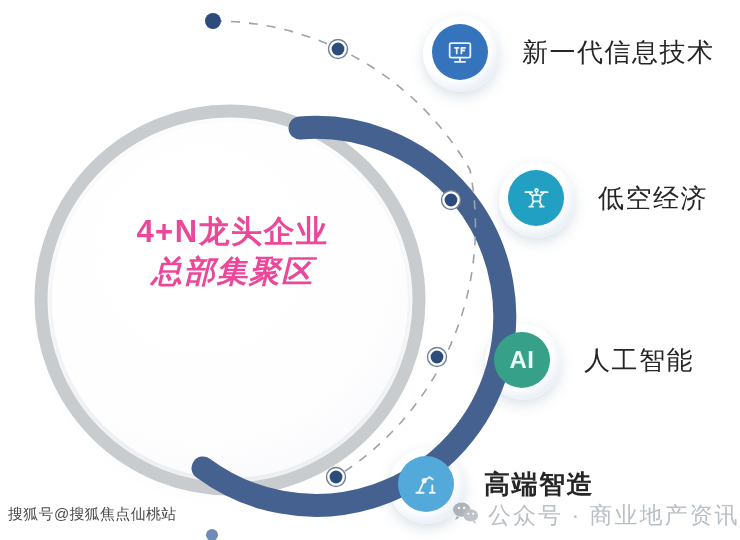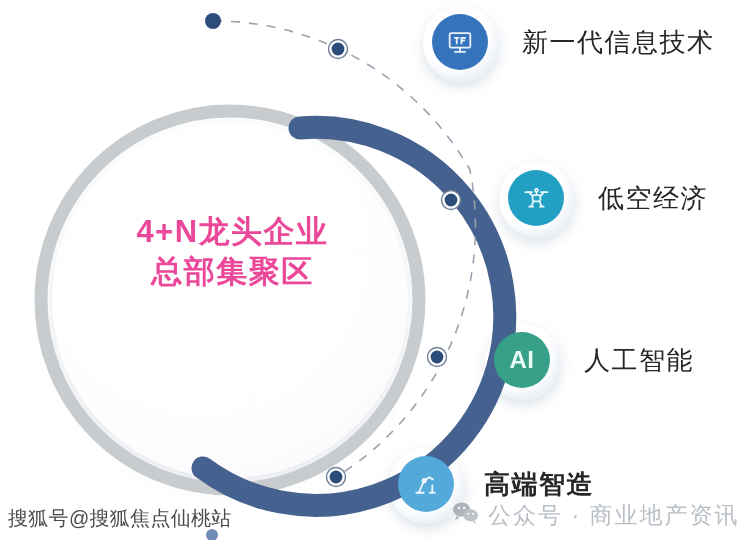--- a/index.html
+++ b/index.html
@@ -21,21 +21,21 @@
     left:55px; top:212px;
     width:355px;
     text-align:center;
     line-height:1.30;
     font-size:31px;
     font-weight:700;
     letter-spacing:1.5px;
     color:#ec4899;
     white-space:nowrap;
   }
-  .center-text .l2 { display:block; }
+  .center-text .l2 { display:block;font-style:italic; }
 
   
   .item { position:absolute; display:flex; align-items:center; }
   .badge {
     position:relative;
     width:56px; height:56px;
     border-radius:50%;
     display:flex; align-items:center; justify-content:center;
     flex:none;
   }
@@ -56,31 +56,31 @@
   .item-label {
     margin-left:34px;
     font-size:26px;
     color:#262626;
     letter-spacing:1.5px;
     white-space:nowrap;
     font-weight:400;
   }
 
   
-  #item-0 { left:432px; top:14px; }
+  #item-0 { left:432px; top:24px; }
   #item-1 { left:508px; top:170px; }
   #item-2 { left:494px; top:332px; }
   #item-3 { left:398px; top:456px; }
   #item-3 .item-label { margin-left:30px; font-weight:700; }
 
   
   .wm-left {
     position:absolute; left:8px; top:505px;
     display:flex; align-items:flex-end; gap:3px;
-    font-size:20px; color:#3a3a3a; letter-spacing:.3px;
+    font-size:15px; color:#3a3a3a; letter-spacing:.3px;
     opacity:.92; white-space:nowrap;
   }
   .wm-right {
     position:absolute; left:452px; top:500px;
     display:flex; align-items:center; gap:9px;
     font-size:23px; color:#b9bfc6; letter-spacing:2px;
     white-space:nowrap;
   }
   .wm-right .wechat { flex:none; opacity:.65; }
   .wm-dot-tr { position:absolute; left:205px; top:528px; }

